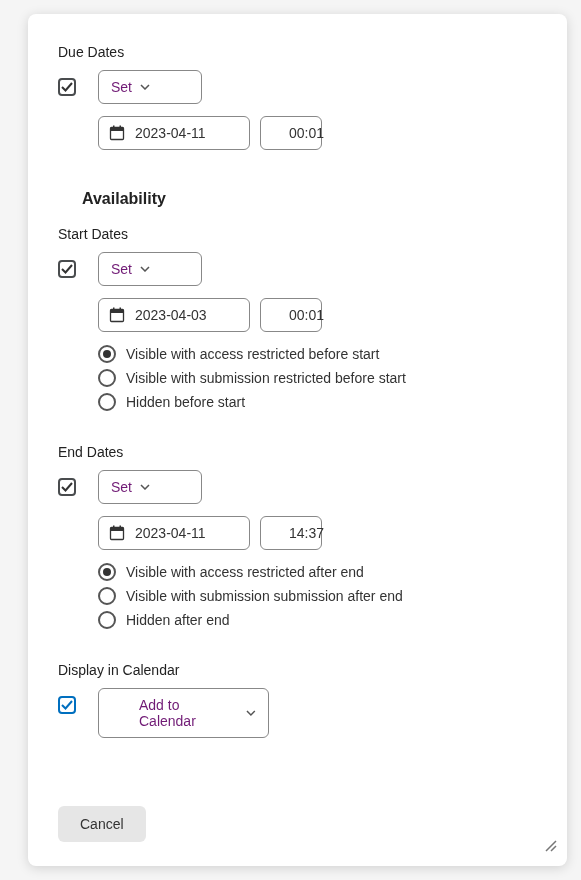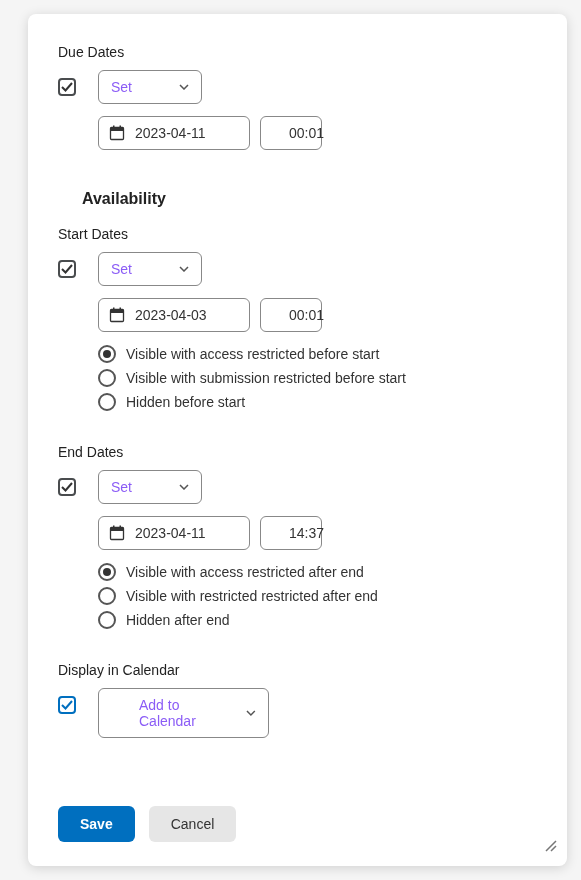--- a/index.html
+++ b/index.html
@@ -77,25 +77,25 @@
     }
     .checkbox svg { width: 12px; height: 12px; }
     .checkbox.blue { border-color: #006fbf; }
     .checkbox.blue svg path { stroke: #006fbf; }
     .select-box {
       border: 1px solid #888;
       border-radius: 6px;
       padding: 8px 12px;
       display: flex;
       align-items: center;
-      justify-content: space-between;
+      justify-content: flex-start;
       cursor: pointer;
       background: #fff;
       font-size: 14px;
-      color: #8b5cf6;
+      color: #701a75;
     }
     .select-small { width: 104px; }
     .select-wide { width: 171px; padding-left: 40px; }
     .chevron {
       margin-left: 8px;
     }
     .indent {
       margin-left: 40px;
     }
     .date-time-row {
@@ -293,21 +293,21 @@
           <div class="time-input">
             <span>14:37</span>
           </div>
         </div>
         <div class="radio-row">
           <div class="radio selected"></div>
           <span class="radio-label">Visible with access restricted after end</span>
         </div>
         <div class="radio-row">
           <div class="radio"></div>
-          <span class="radio-label">Visible with restricted restricted after end</span>
+          <span class="radio-label">Visible with submission submission after end</span>
         </div>
         <div class="radio-row">
           <div class="radio"></div>
           <span class="radio-label">Hidden after end</span>
         </div>
       </div>
     </div>
   </div>
 
   <div class="section-gap">
@@ -321,21 +321,20 @@
       <div class="select-box select-wide">
         <span>Add to Calendar</span>
         <svg class="chevron" width="10" height="6" viewBox="0 0 10 6">
             <path d="M1 1 L5 5 L9 1" stroke="#555" stroke-width="1.5" fill="none"></path>
           </svg>
       </div>
     </div>
   </div>
 
   <div class="footer">
-    <button class="btn btn-primary">Save</button>
     <button class="btn btn-secondary">Cancel</button>
   </div>
 
   <div class="resize-handle">
     <svg width="14" height="14" viewBox="0 0 14 14">
       <path d="M3 13 L13 3 M8 13 L13 8" stroke="#777" stroke-width="1.5"></path>
     </svg>
   </div>
 
 </div>

